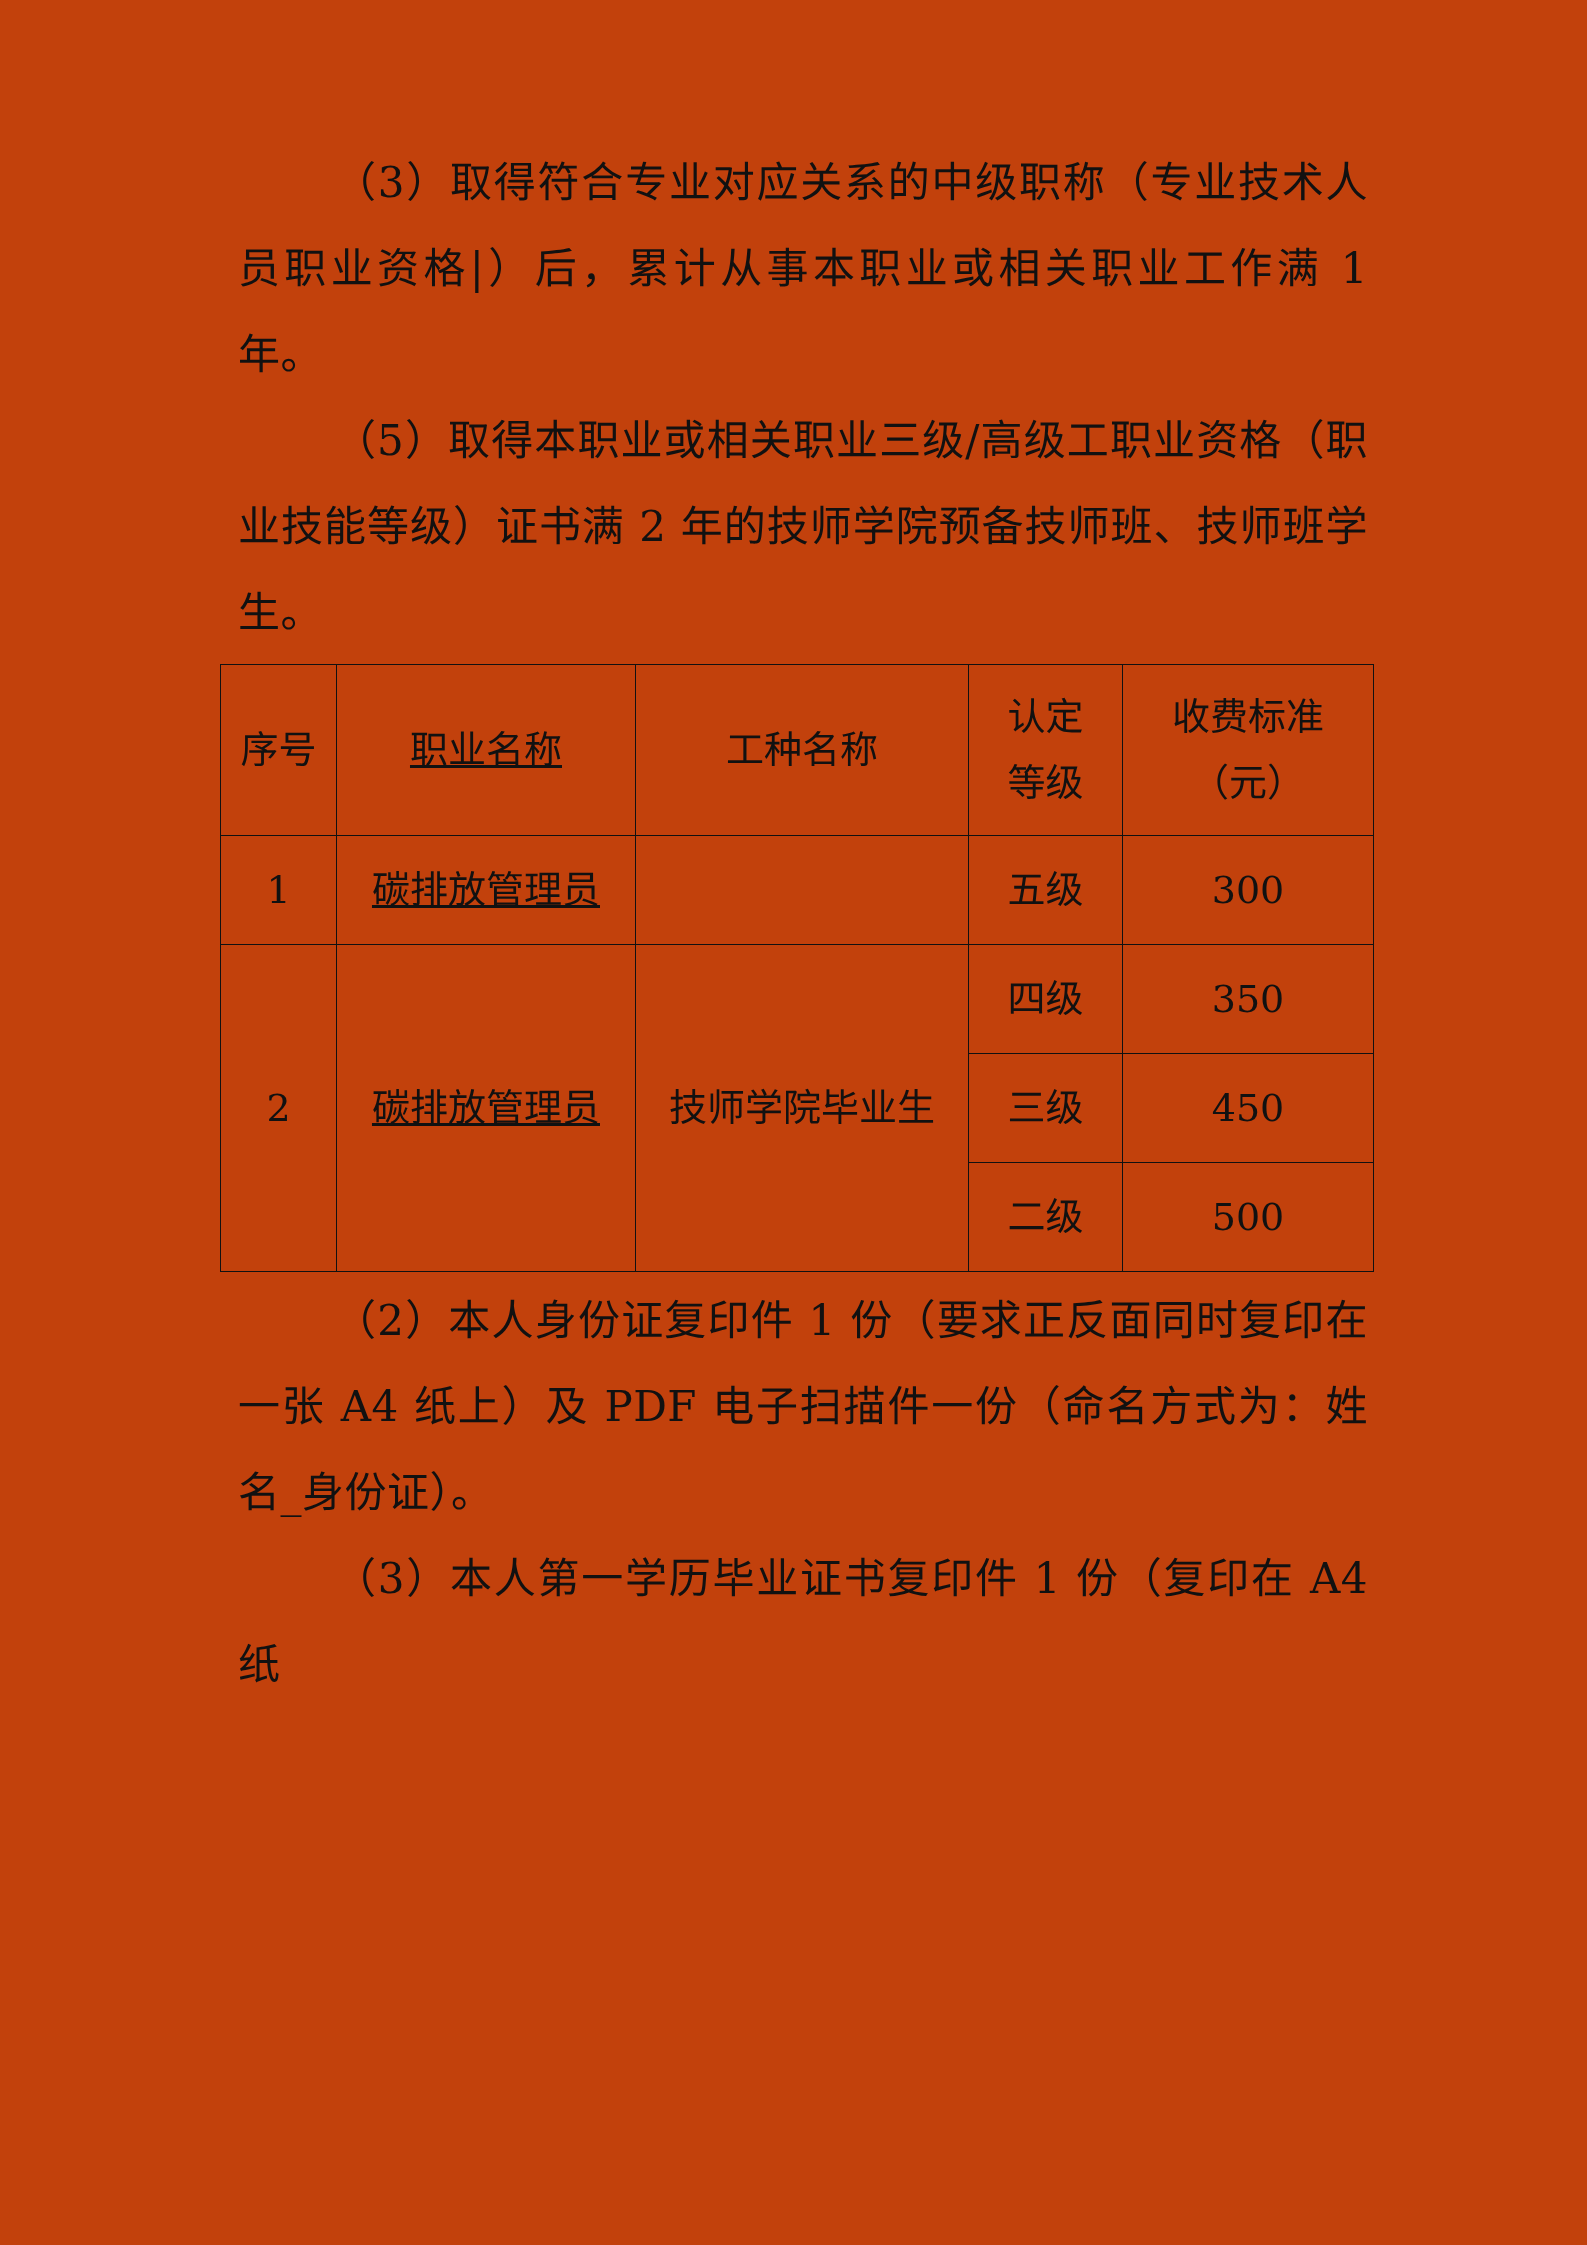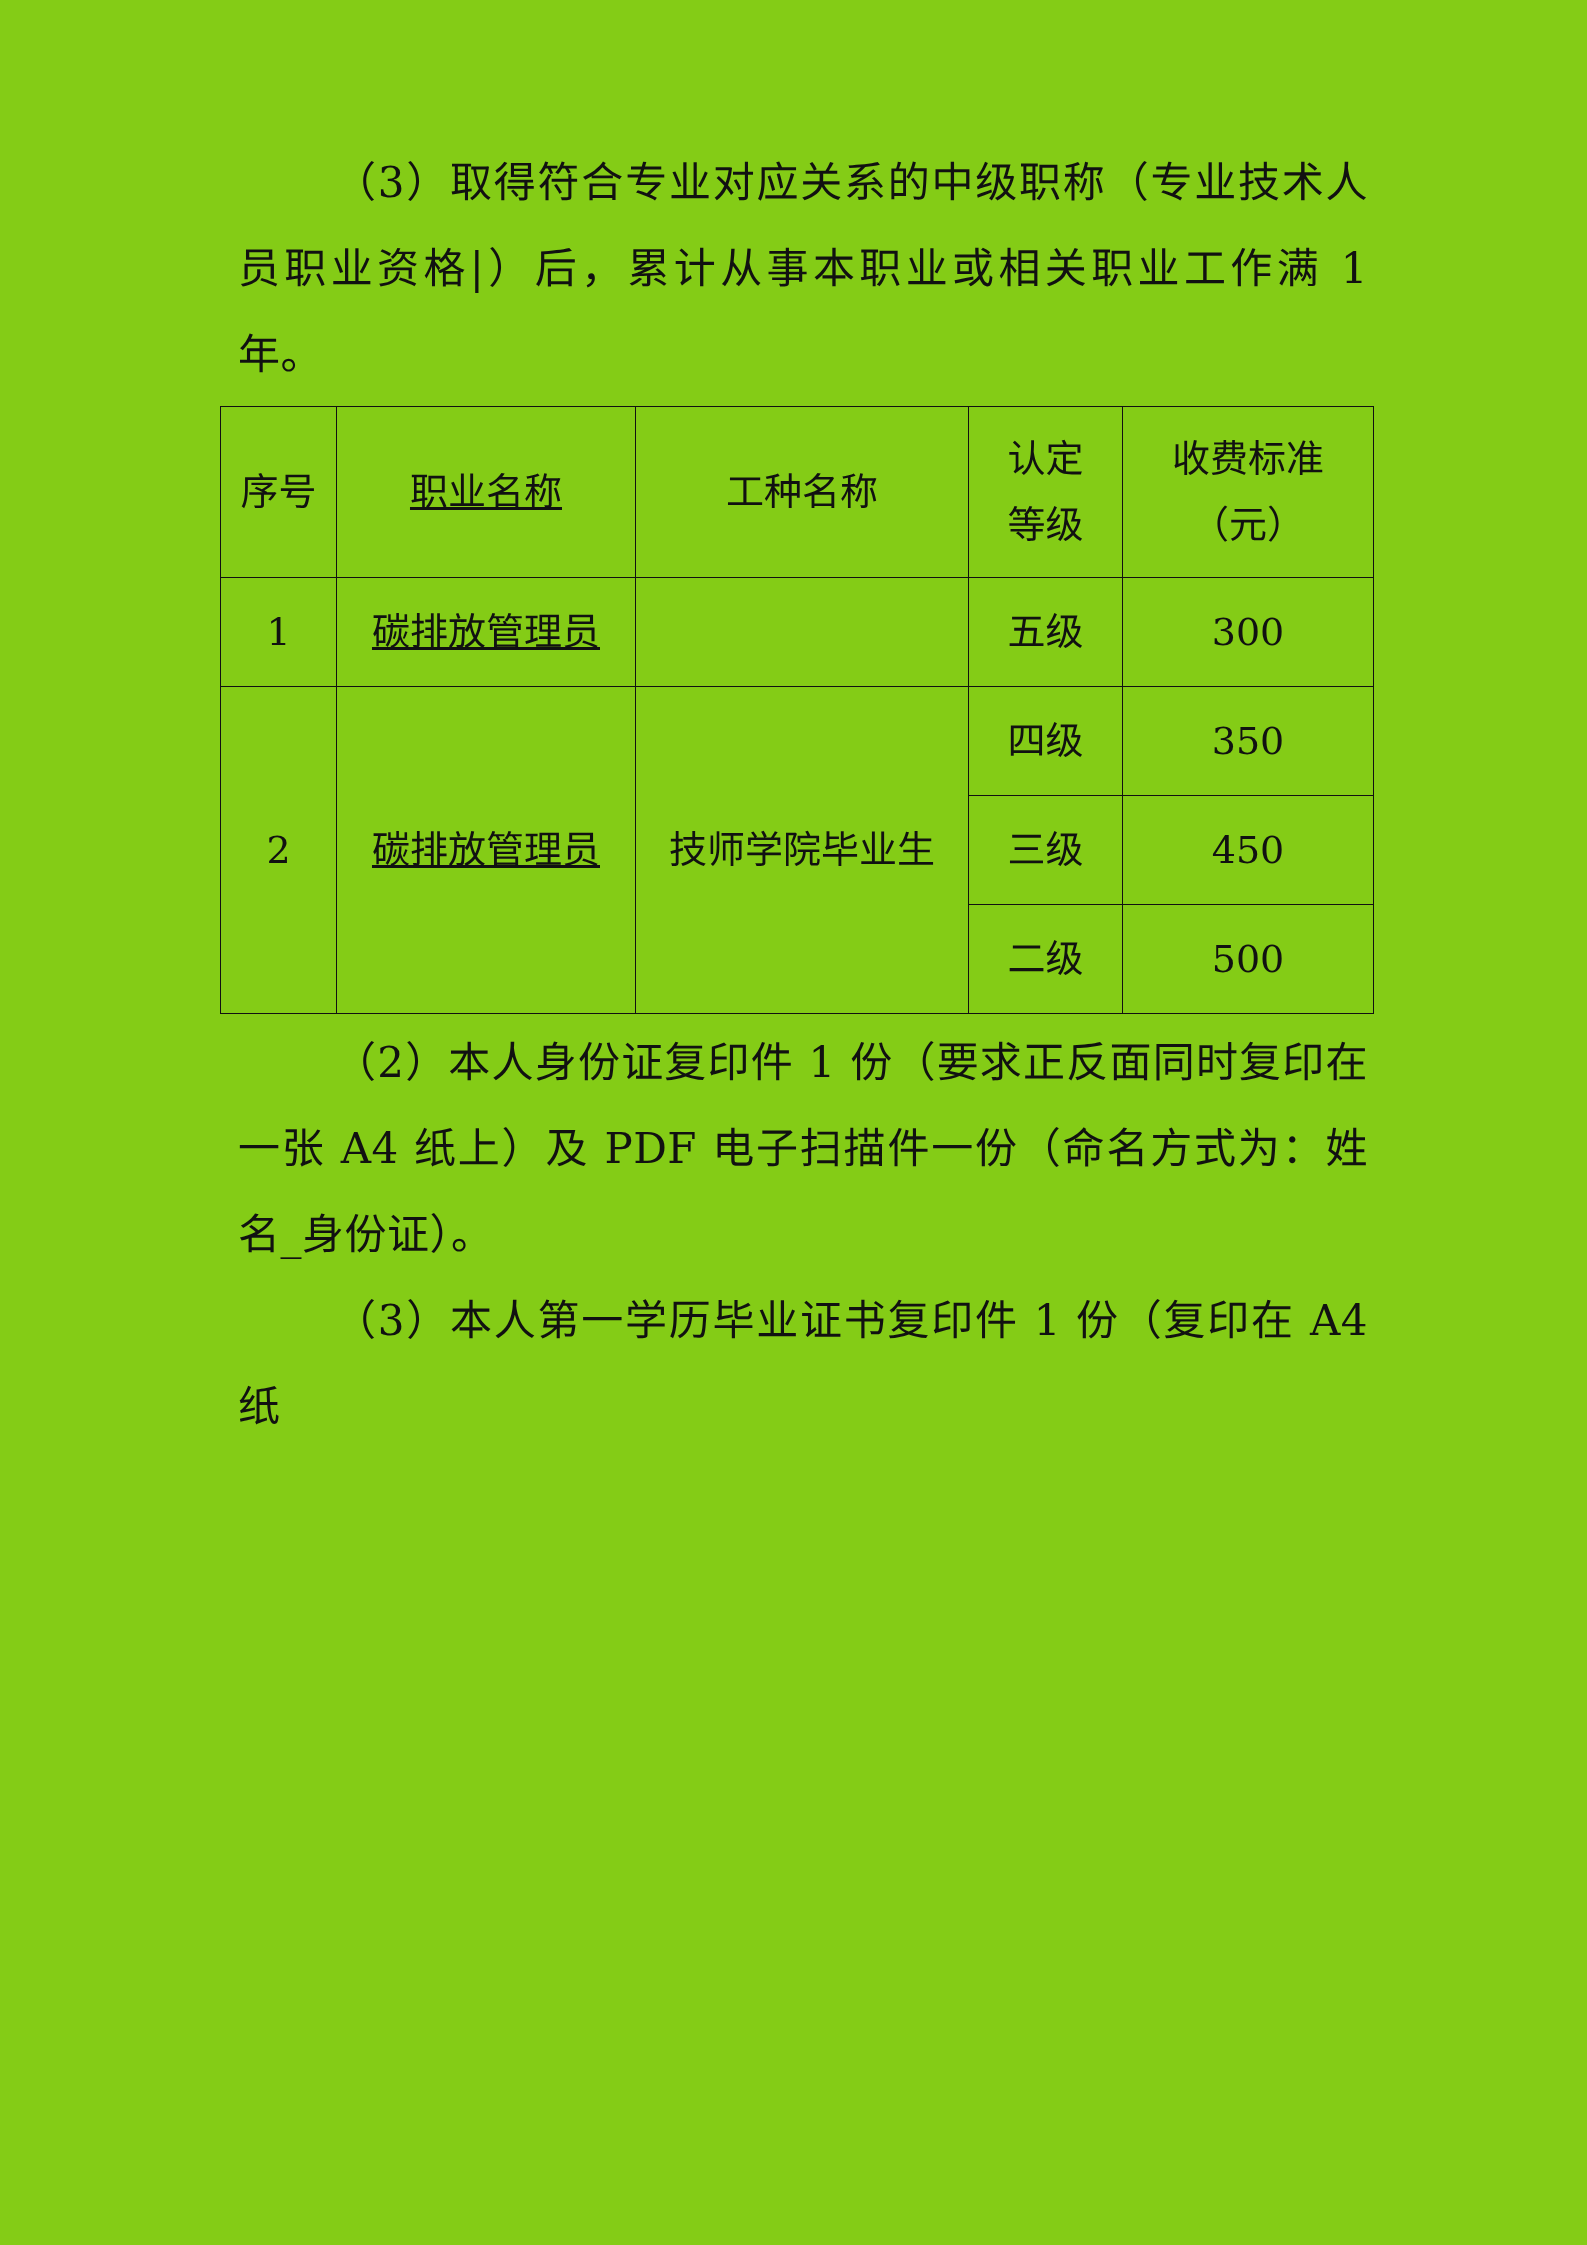--- a/index.html
+++ b/index.html
@@ -8,21 +8,21 @@
     background: #ffffff;
   }
   body {
     font-family: "DejaVu Serif", "Liberation Serif", serif;
     color: #101010;
   }
   #page {
     position: relative;
     width: 1587px;
     height: 2245px;
-    background: #84cc16;
+    background: #c2410c;
     box-sizing: border-box;
     padding: 0;
     overflow: hidden;
   }
   #content {
     position: absolute;
     left: 238px;
     top: 140px;
     width: 1130px;
   }
@@ -86,20 +86,21 @@
   .stack-line { display: block; line-height: 66px; }
   .num { font-family: "DejaVu Serif", "Liberation Serif", serif; font-size: 40px; }
 </style>
 </head>
 <body>
 
 <div id="page">
   <div id="content">
 
     <p class="para">（3）取得符合专业对应关系的中级职称（专业技术人员职业资格|）后，累计从事本职业或相关职业工作满 1 年。</p>
+    <p class="para">（5）取得本职业或相关职业三级/高级工职业资格（职业技能等级）证书满 2 年的技师学院预备技师班、技师班学生。</p>
 
 
     <div class="table-wrap">
       <table class="fee-table">
         <tbody>
           <tr class="head-row">
             <td class="c-seq">序号</td>
             <td class="c-occ">职业名称</td>
             <td class="c-job">工种名称</td>
             <td class="c-level">

